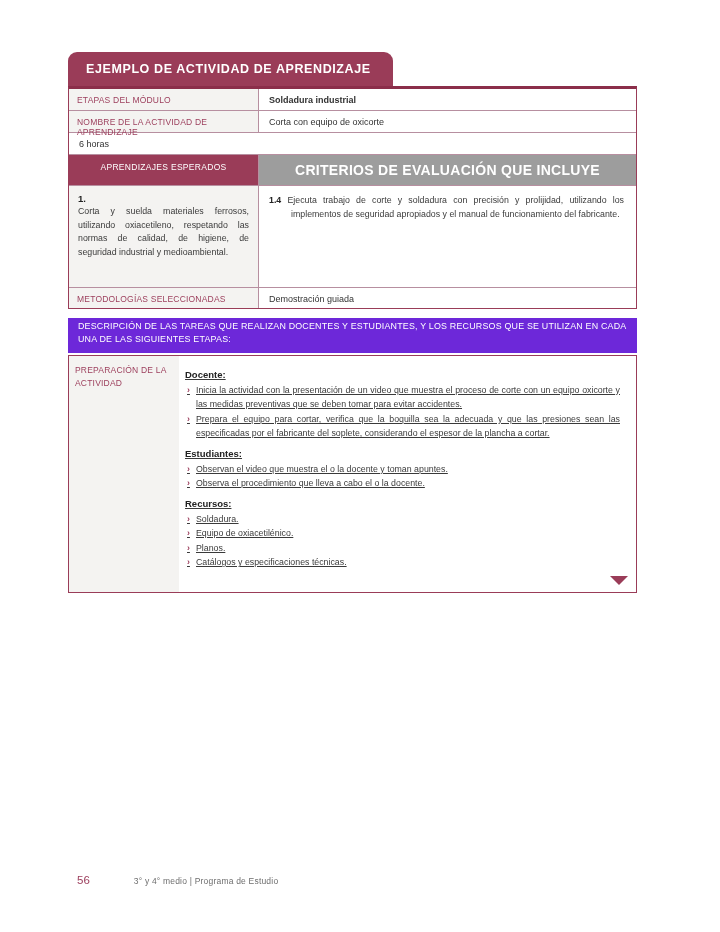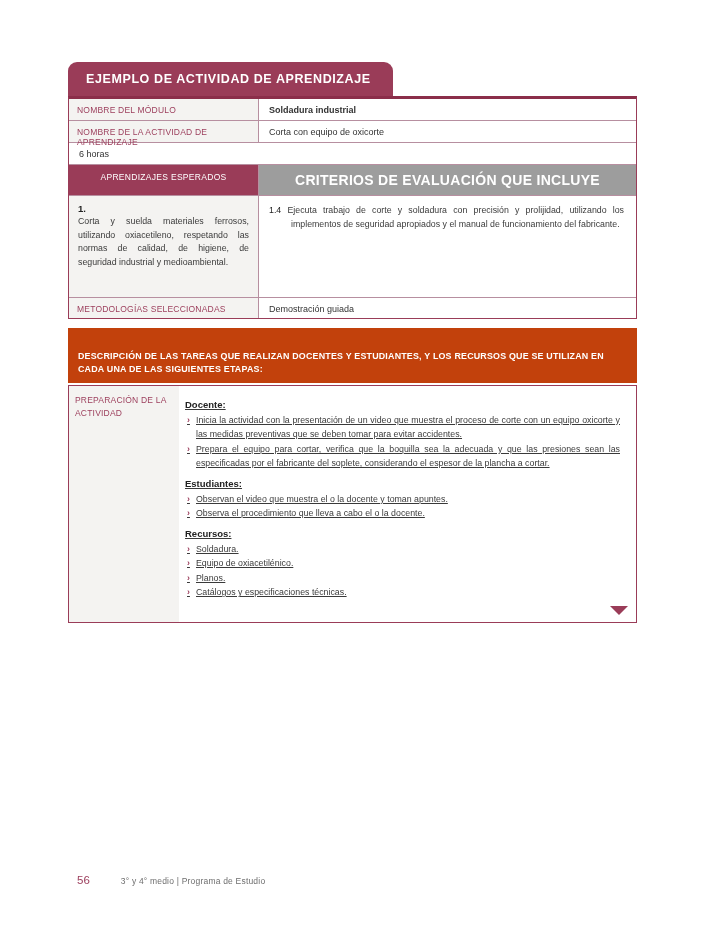--- a/index.html
+++ b/index.html
@@ -1,19 +1,19 @@
 <!DOCTYPE html>
 <html><head>
 <meta charset="utf-8">
 <style>
   * { margin:0; padding:0; box-sizing:border-box; }
   html,body { width:720px; height:932px; background:#ffffff;
     font-family:"Liberation Sans", sans-serif; color:#3a3a3a; position:relative; }
 
-  .content { position:absolute; left:68px; top:62px; width:569px; }
+  .content { position:absolute; left:68px; top:52px; width:569px; }
 
   
   .title-tab { display:inline-block; background:#9a3c58; color:#fff;
     font-size:12.5px; font-weight:bold; letter-spacing:0.6px;
     padding:0 22px 0 18px; height:34px; line-height:35px;
     border-radius:9px 9px 0 0; min-width:310px; }
 
   
   .tbl { width:569px; border:1px solid #9a3c58; border-top:3px solid #8b2e4a; }
   .row { display:flex; border-bottom:1px solid #b78fa0; }
@@ -32,25 +32,25 @@
   .hdr-right { flex:1; background:#9d9d9d; color:#fff; text-align:center;
     font-size:14px; font-weight:bold; letter-spacing:0.3px; padding:7px 4px; }
 
   .learn-cell { width:190px; background:#f4f3f1; border-right:1px solid #b78fa0;
     padding:7px 9px; min-height:101px; }
   .learn-num { font-size:9.5px; font-weight:bold; color:#222; margin-bottom:1px; }
   .learn-text { font-size:8.8px; color:#3a3a3a; line-height:1.55; text-align:justify; }
   .crit-cell { flex:1; padding:7px 12px 7px 10px; min-height:101px; }
   .crit-text { font-size:8.8px; color:#3a3a3a; line-height:1.6;
     text-align:justify; padding-left:22px; text-indent:-22px; }
-  .crit-num { font-weight:normal; color:#222; }
+  .crit-num { font-weight:bold; color:#222; }
 
   
-  .banner { margin-top:9px; background:#c2410c; color:#fff; font-size:8.9px;
-    font-weight:bold; letter-spacing:0.2px; line-height:1.5; padding:22px 10px 6px 10px; }
+  .banner { margin-top:9px; background:#6d28d9; color:#fff; font-size:8.9px;
+    font-weight:normal; letter-spacing:0.2px; line-height:1.5; padding:2px 10px 6px 10px; }
 
   
   .stage-box { margin-top:2px; border:1px solid #9a3c58; display:flex;
     min-height:238px; position:relative;justify-content:flex-end; }
   .stage-label-col { width:110px; background:#f4f3f1; color:#9c3e5c;
     font-size:8.5px; letter-spacing:0.2px; line-height:1.6; padding:8px 4px 8px 6px; }
   .stage-content { flex:1; padding:7px 16px 14px 6px;text-decoration:underline; }
   .group { margin-bottom:7px; }
   .group-heading { font-size:9.5px; font-weight:bold; color:#222; margin:6px 0 3px 0; }
   .bullet { display:flex; font-size:8.8px; color:#3a3a3a; line-height:1.65;
@@ -59,36 +59,36 @@
   .bullet-text { flex:1; text-align:justify; }
 
   .arrow-down { position:absolute; right:8px; bottom:7px; width:0; height:0;
     border-left:9px solid transparent; border-right:9px solid transparent;
     border-top:9px solid #9a3c58; }
 
   
   .footer { position:absolute; left:65px; top:874px; display:flex;
     align-items:baseline; }
   .page-num { color:#9c3e5c; font-size:11.5px;padding-left:12px; }
-  .footer-text { color:#6e6e6e; font-size:8.5px; margin-left:31px;
+  .footer-text { color:#6e6e6e; font-size:8.5px; margin-left:44px;
     letter-spacing:0.2px; }
 </style>
 </head>
 <body>
 
 <div class="content">
 
   
   <div class="title-tab">EJEMPLO DE ACTIVIDAD DE APRENDIZAJE</div>
 
   
   <div class="tbl">
 
     <div class="row h22">
-      <div class="cell-label">NOMBRE DEL MÓDULO</div>
+      <div class="cell-label">ETAPAS DEL MÓDULO</div>
       <div class="cell-value bold">Soldadura industrial</div>
     </div>
 
     <div class="row h22">
       <div class="cell-label">NOMBRE DE LA ACTIVIDAD DE APRENDIZAJE</div>
       <div class="cell-value">Corta con equipo de oxicorte</div>
     </div>
 
     <div class="row h22">
       <div class="cell-value">6 horas</div>

